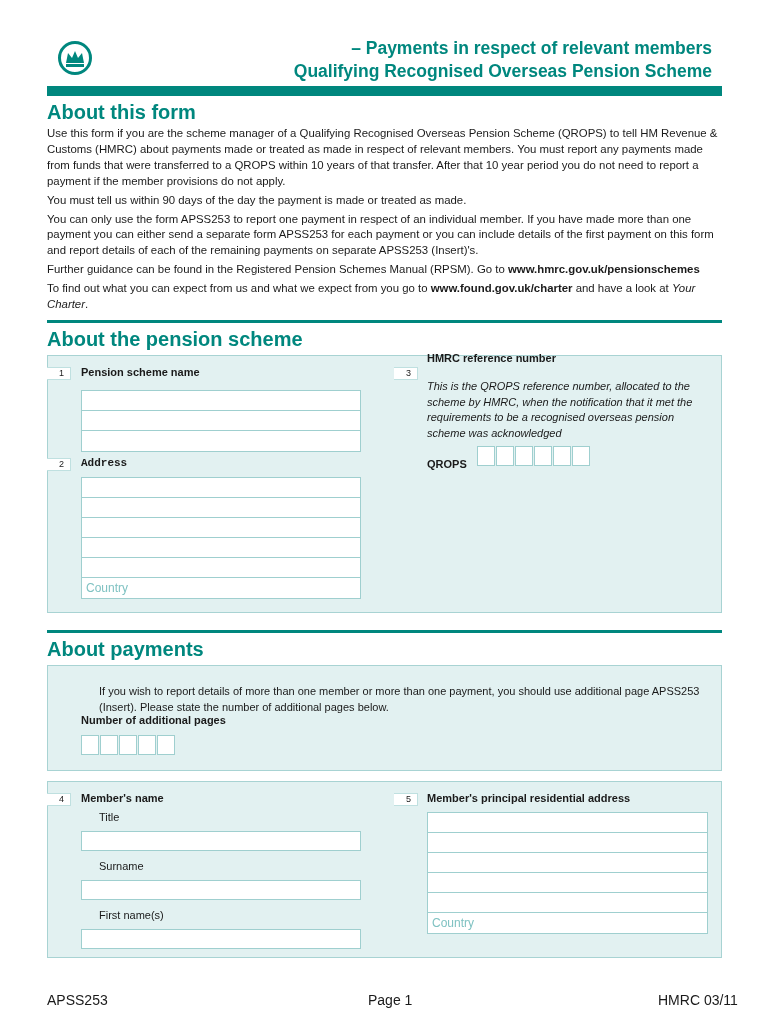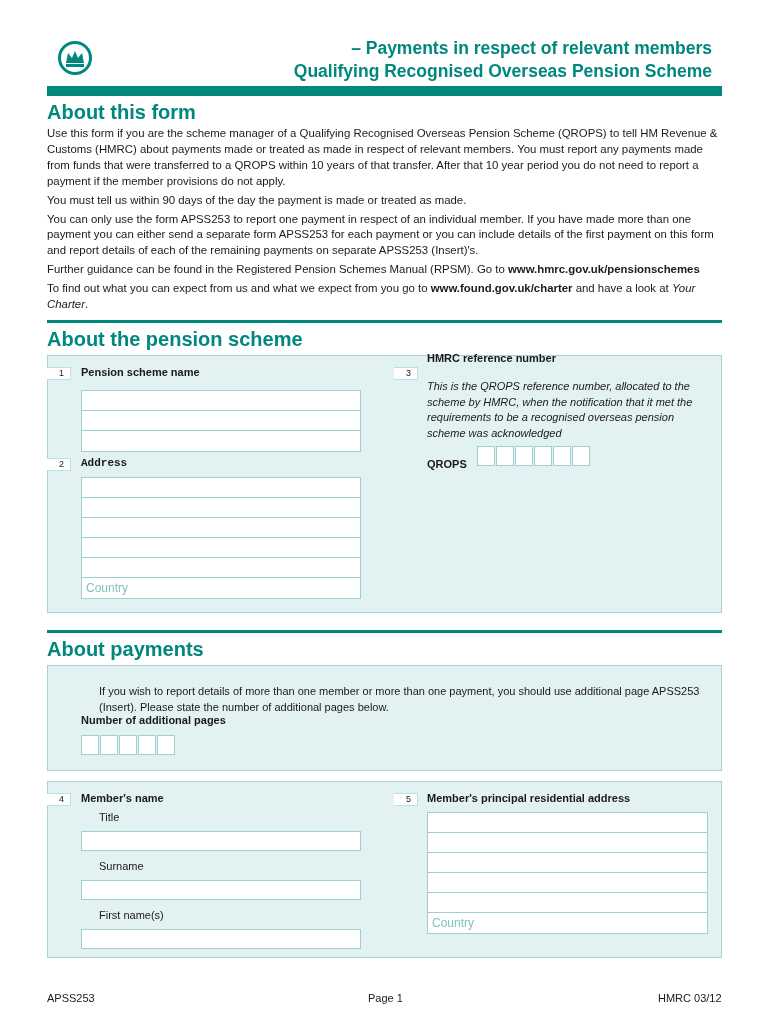--- a/index.html
+++ b/index.html
@@ -29,21 +29,21 @@
 
   .boxstack { background: #fff; border: 1px solid #9fcfcf; }
   .boxstack .line { height: 20px; border-bottom: 1px solid #9fcfcf; }
   .boxstack .line:last-child { border-bottom: none; }
   .country { color: #7fc2c2; font-size: 12px; padding-left: 4px; line-height: 20px; }
   .single { background: #fff; border: 1px solid #9fcfcf; height: 20px; }
 
   .charboxes { display: flex; }
   .charboxes .cb { width: 18px; height: 20px; background: #fff; border: 1px solid #9fcfcf; margin-right: 1px; }
 
-  .footer { font-size: 11px; color: #1a1a1a; }
+  .footer { font-size: 14px; color: #1a1a1a; }
 </style>
 </head>
 <body>
 
 <div class="abs logo">
   <div class="logo-crest">
     <svg width="22" height="20" viewBox="0 0 22 20">
         <path d="M2 15 L4 5 L8 10 L11 3 L14 10 L18 5 L20 15 Z" fill="#00877e"></path>
         <rect x="2" y="16" width="18" height="3" fill="#00877e"></rect>
       </svg>
@@ -130,13 +130,13 @@
   <div class="line"></div>
   <div class="line"></div>
   <div class="line"></div>
   <div class="line"></div>
   <div class="line"></div>
   <div class="line country">Country</div>
 </div>
 
 <div class="abs footer" style="left:47px; top:992px;">APSS253</div>
 <div class="abs footer" style="left:368px; top:992px;">Page 1</div>
-<div class="abs footer" style="left:658px; top:992px;">HMRC 03/12</div>
+<div class="abs footer" style="left:658px; top:992px;">HMRC 03/11</div>
 
 </body></html>

